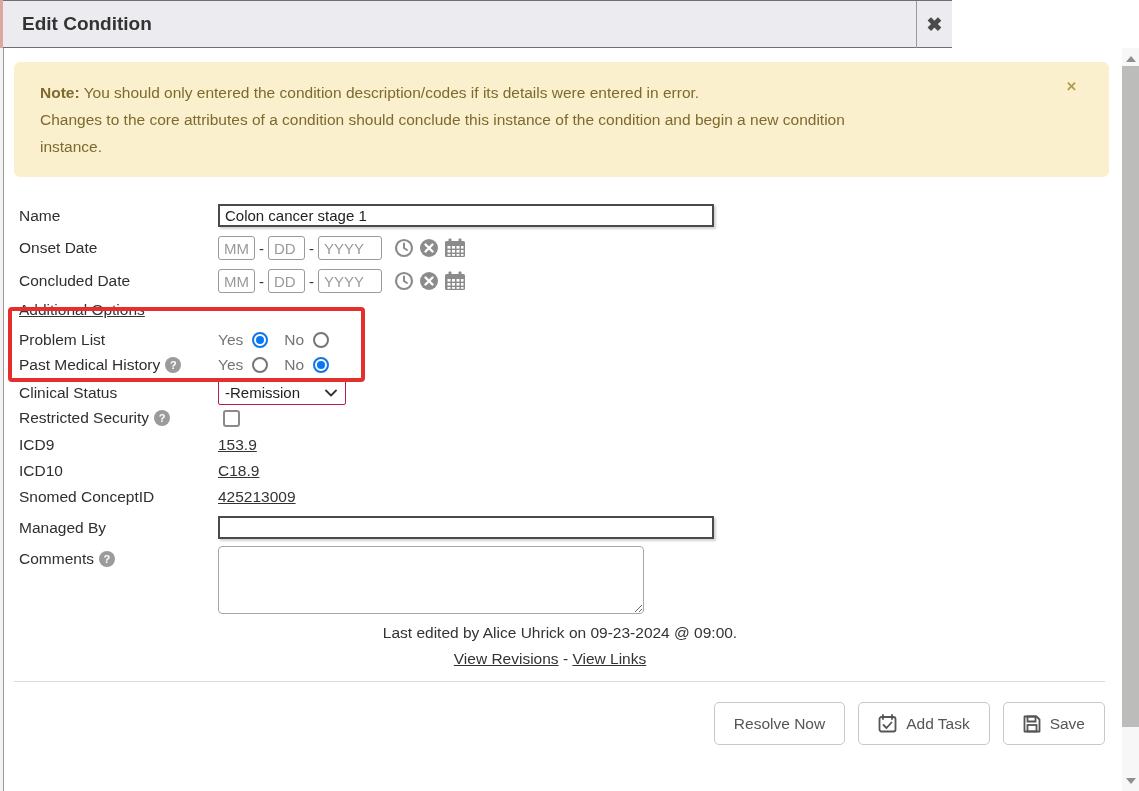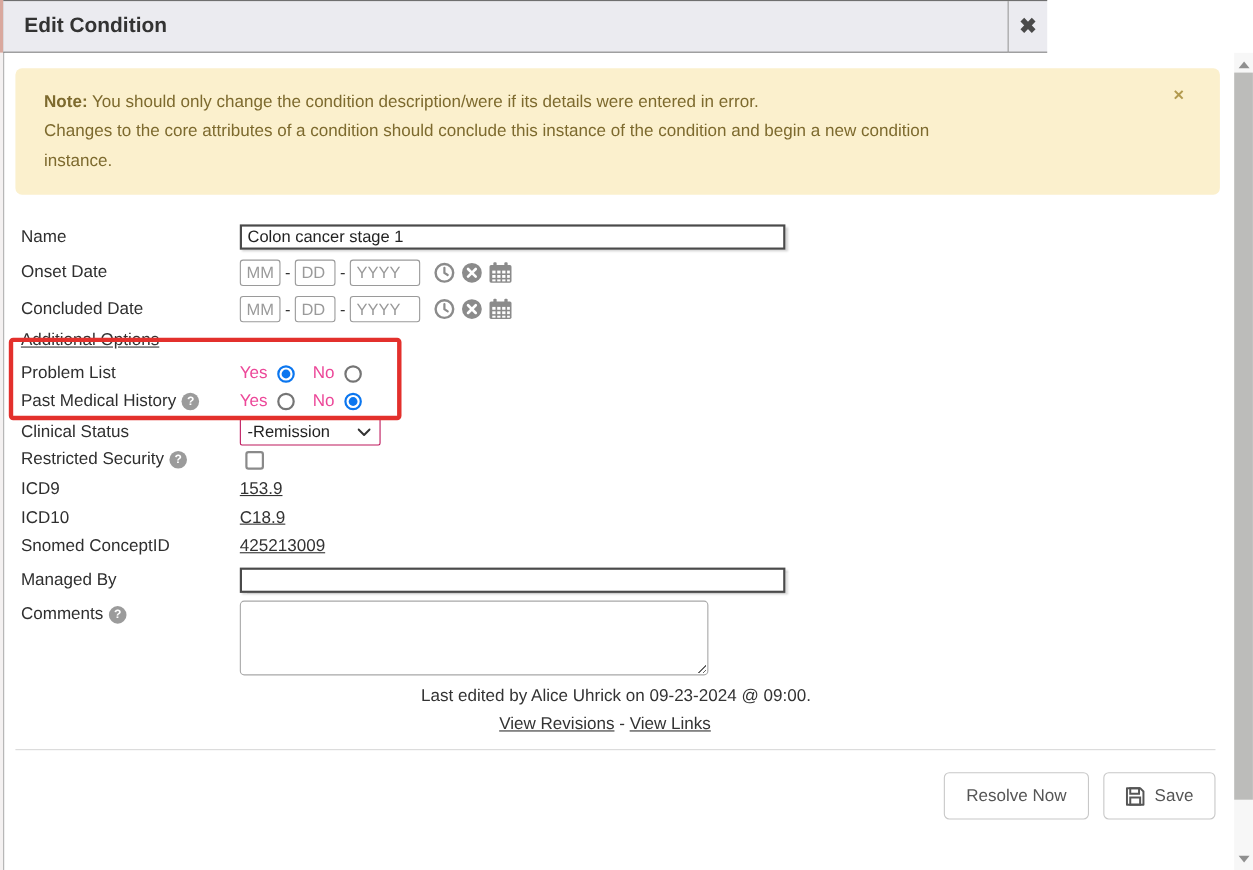--- a/index.html
+++ b/index.html
@@ -48,21 +48,21 @@
     padding:0 5px; color:#555; font-family:"Liberation Sans",sans-serif; }
   .date-row input::placeholder { color:#9a9a9a; opacity:1; }
   .d-mm, .d-dd { width:37px; }
   .d-yy { width:64px; }
   .date-dash { color:#333; font-size:15px; }
   .date-icons { display:flex; align-items:center; gap:5px; margin-left:8px; color:#8b8b8b; }
   .date-icons svg { display:block; cursor:pointer; }
 
   a.dark-link { color:#333; text-decoration:underline; font-size:15.5px; cursor:pointer; }
 
-  .radio-group { display:flex; align-items:center; font-size:15.5px; color:#ec4899; }
+  .radio-group { display:flex; align-items:center; font-size:15.5px; color:#737373; }
   .radio { width:16px; height:16px; border-radius:50%; border:2px solid #757575; background:#fff;
     display:inline-block; margin-left:9px; cursor:pointer; }
   .radio.sel { border-color:#0b76ef; position:relative; }
   .radio.sel::after { content:""; position:absolute; left:2px; top:2px; width:8px; height:8px;
     border-radius:50%; background:#0b76ef; }
   .radio-no-label { margin-left:16px; }
 
   .select { height:25px; border:1px solid #be185d; border-radius:2px; background:#fff;
     display:flex; align-items:center; justify-content:space-between; font-size:15px; color:#222;
     padding:0 8px 0 6px; cursor:pointer; }
@@ -114,21 +114,21 @@
   <div class="titlebar">
     <h1>Edit Condition</h1>
     <div class="dialog-close">
       <span>✖</span>
     </div>
   </div>
 
   <div class="content">
 
     <div class="note">
-      <div><b>Note:</b><span> You should only change the condition description/were if its details were entered in error.</span></div>
+      <div><b>Note:</b><span> You should only entered the condition description/codes if its details were entered in error.</span></div>
       <div>Changes to the core attributes of a condition should conclude this instance of the condition and begin a new condition</div>
       <div>instance.</div>
       <span class="note-dismiss">✕</span>
     </div>
 
     <div class="form">
 
       <div class="row" style="margin-bottom:9px;">
         <div class="lbl">Name</div>
         <input class="big" type="text" value="Colon cancer stage 1" style="">
@@ -297,20 +297,28 @@
       <a class="dark-link">View Links</a>
     </div>
 
     <div class="divider"></div>
 
     <div class="btn-row">
       <button class="btn">
         <span>Resolve Now</span>
       </button>
       <button class="btn">
+        <svg width="19" height="19" viewBox="0 0 19 19">
+            <rect x="1.5" y="3" width="16" height="14.5" rx="2" fill="none" stroke="#555" stroke-width="1.8"></rect>
+            <path d="M5 1v4M14 1v4" stroke="#555" stroke-width="1.8" stroke-linecap="round"></path>
+            <path d="M5.5 11l3 3 5-5.5" fill="none" stroke="#555" stroke-width="1.8" stroke-linecap="round" stroke-linejoin="round"></path>
+          </svg>
+        <span>Add Task</span>
+      </button>
+      <button class="btn">
         <svg width="18" height="18" viewBox="0 0 18 18">
             <path d="M1.5 1.5h12l3 3v12h-15z" fill="none" stroke="#555" stroke-width="1.8" stroke-linejoin="round"></path>
             <path d="M4.5 1.5h8v5h-8z" fill="none" stroke="#555" stroke-width="1.8"></path>
             <rect x="4.5" y="10" width="9" height="6.5" fill="none" stroke="#555" stroke-width="1.8"></rect>
           </svg>
         <span>Save</span>
       </button>
     </div>
   </div>
 

